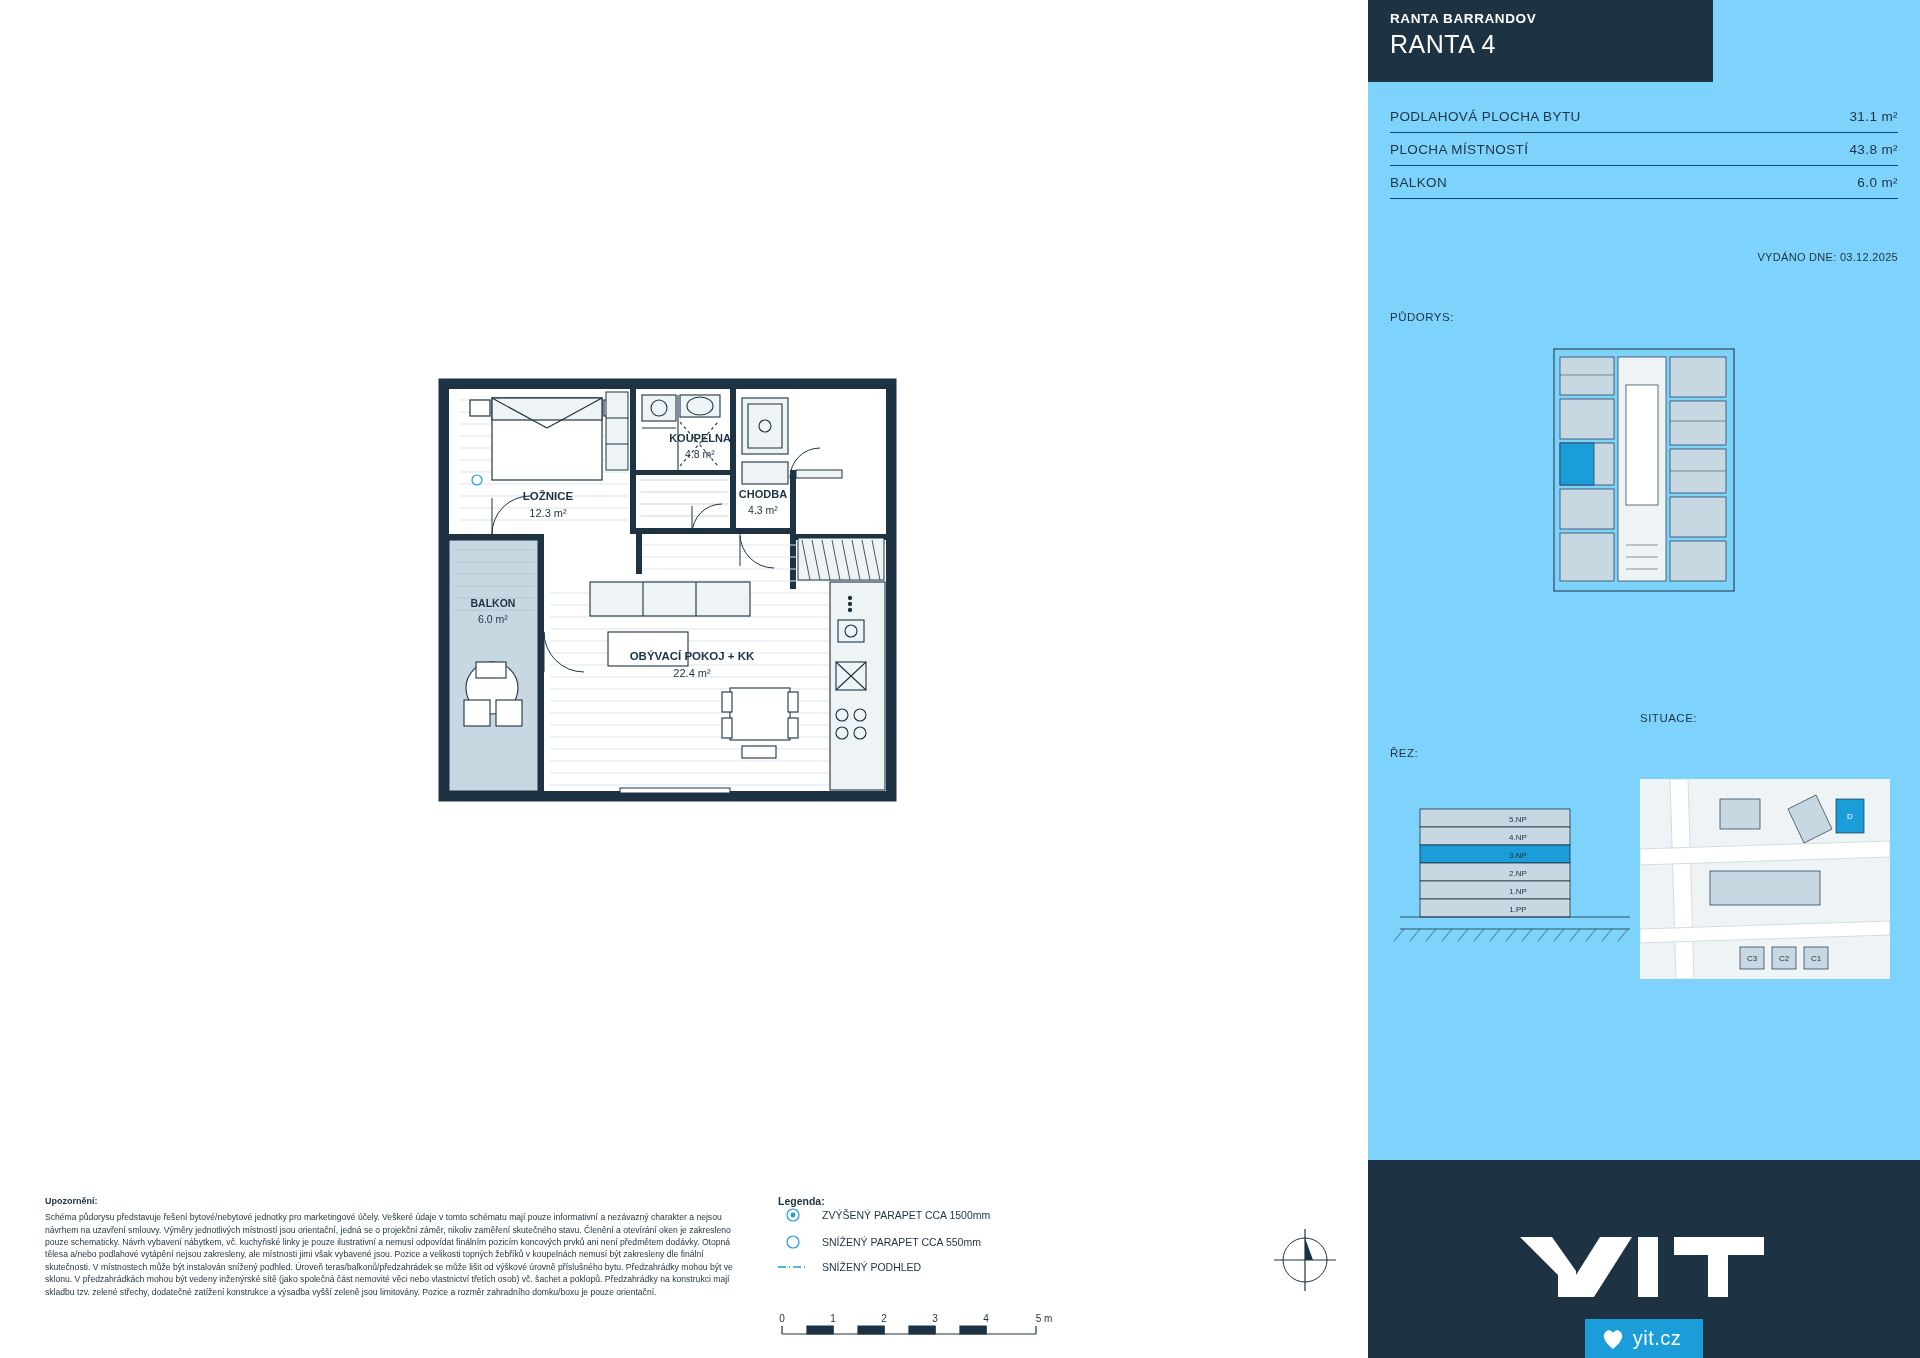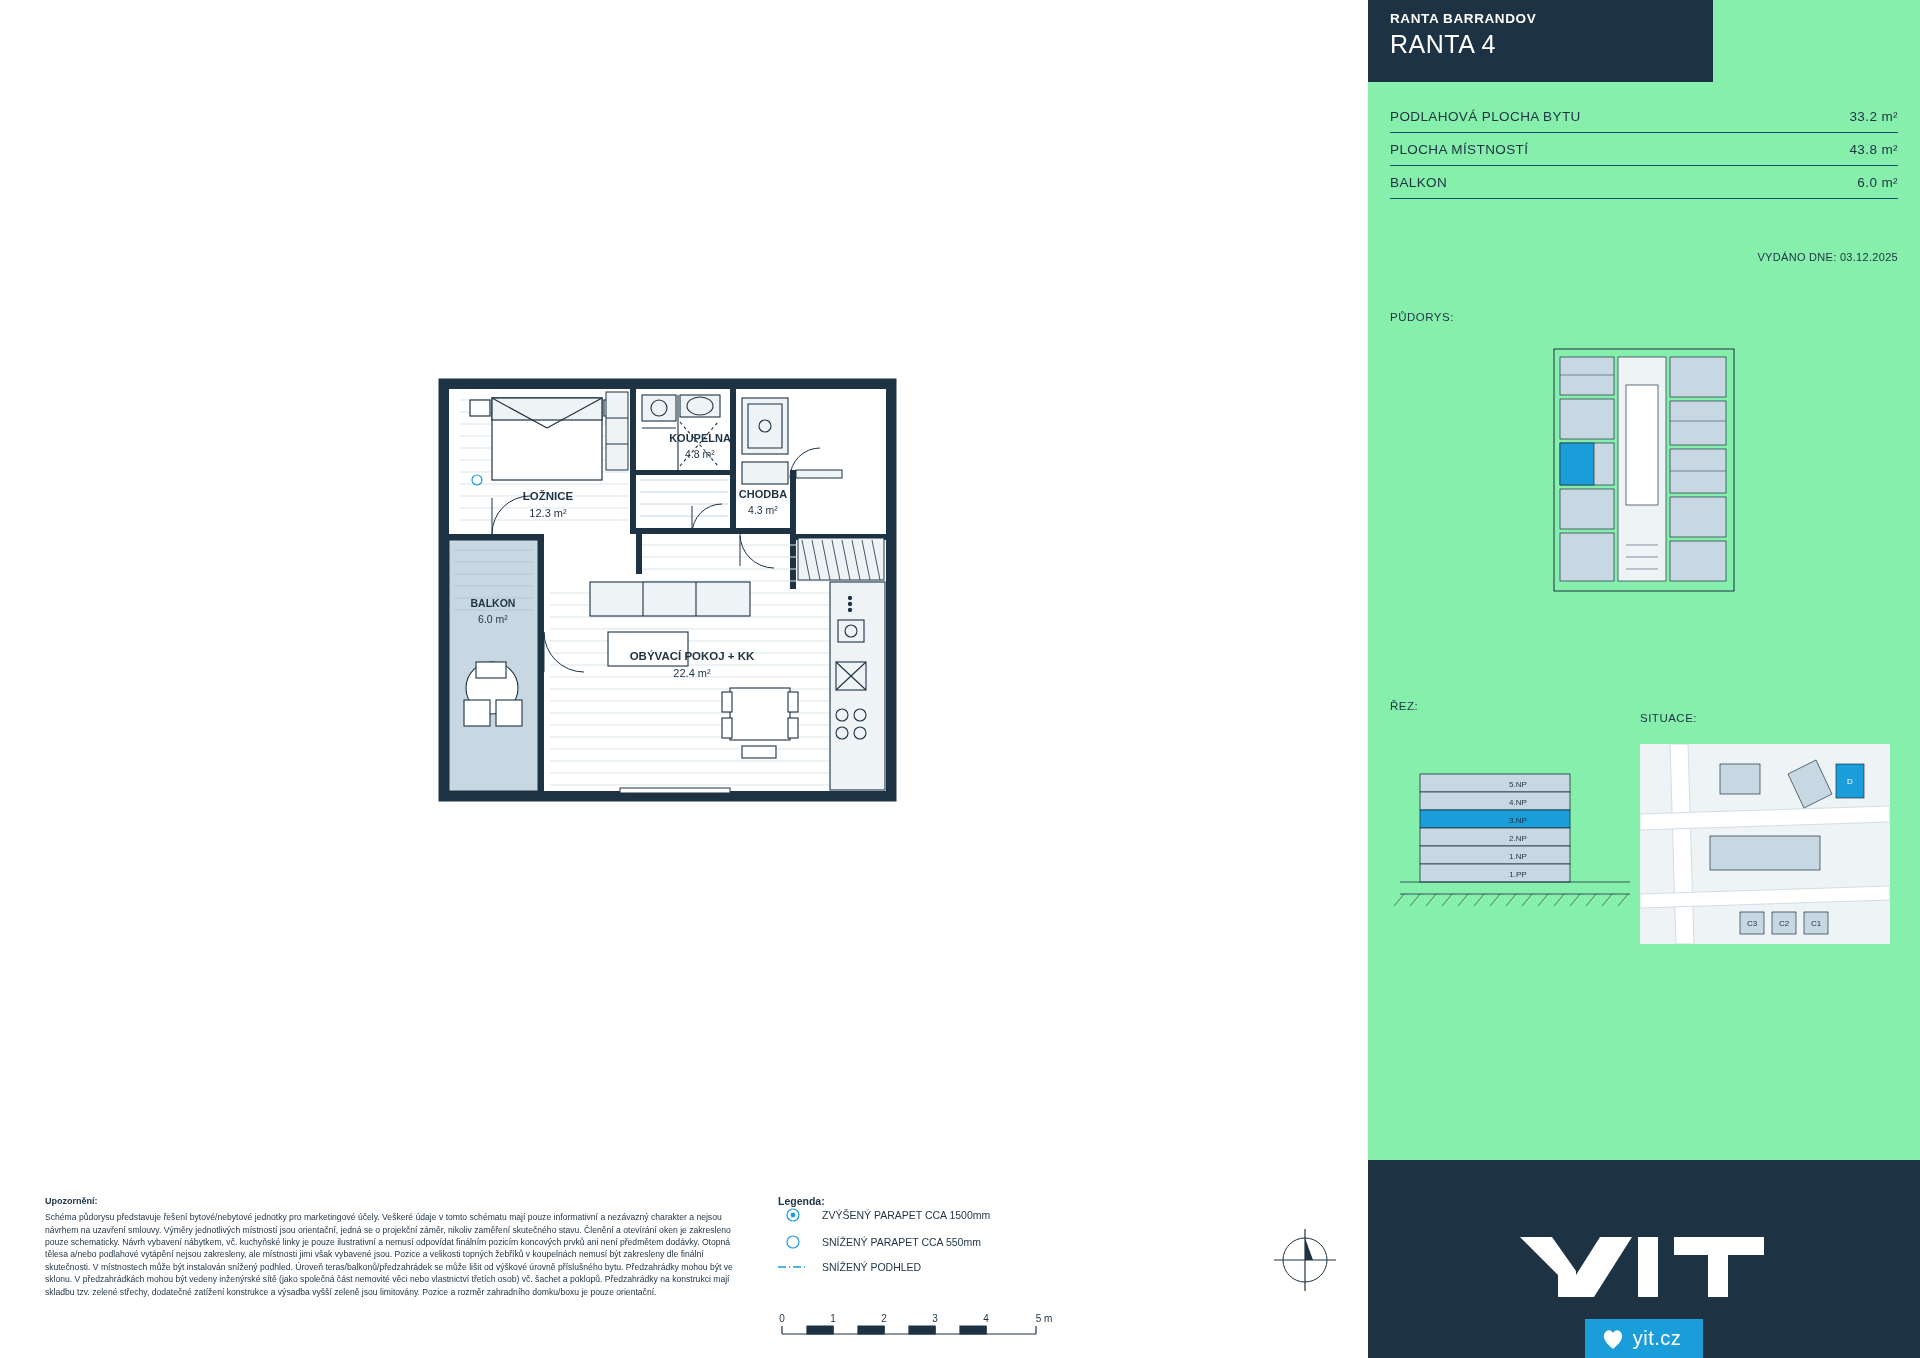--- a/index.html
+++ b/index.html
@@ -10,21 +10,21 @@
     background:#ffffff;
     color:#1d3242;
     position:relative;
     overflow:hidden;
   }
 
   
   .right-panel {
     position:absolute; top:0; right:0;
     width:552px; height:1358px;
-    background:#86efac;
+    background:#7dd3fc;
   }
   .rp-header {
     position:absolute; top:0; left:0; width:552px; height:82px;
     display:flex;
   }
   .rp-header-left {
     width:345px; height:82px; background:#1d3242; color:#fff;
     padding:11px 0 0 22px;
   }
   .rp-brand-small { font-size:13.5px; letter-spacing:0.6px; font-weight:bold; }
@@ -55,21 +55,21 @@
   
   .keyplan-wrap { display:flex; justify-content:center; margin-top:22px; }
   .keyplan { width:188px; height:250px; }
 
   
   .rp-bottom {
     position:absolute; top:700px; left:0; width:552px; height:300px;
     padding:0 22px;
   }
   .rp-bottom-labels { display:flex; }
-  .lbl-rez { width:250px; font-size:11.5px; letter-spacing:0.5px; }
+  .lbl-rez { width:250px; font-size:11.5px; letter-spacing:0.5px;margin-top:47px; }
   .lbl-situace { font-size:11.5px; letter-spacing:0.5px;margin-top:12px; }
   .rp-bottom-figs { display:flex; margin-top:20px; }
   .rez-fig { width:250px; height:200px; }
   .situace-fig { width:250px; height:200px; }
 
   
   .rp-footer {
     position:absolute; top:1160px; left:0; width:552px; height:198px;
     background:#1d3242; display:flex; flex-direction:column;
     align-items:center; justify-content:flex-end;
@@ -390,21 +390,21 @@
       <div class="rp-brand-big">RANTA 4</div>
     </div>
   </div>
 
   <div class="rp-body">
 
     <table class="rp-table">
       <tbody>
           <tr>
         <td>PODLAHOVÁ PLOCHA BYTU</td>
-        <td class="val">33.2 m²</td>
+        <td class="val">31.1 m²</td>
       </tr>
       <tr>
         <td>PLOCHA MÍSTNOSTÍ</td>
         <td class="val">43.8 m²</td>
       </tr>
       <tr>
         <td>BALKON</td>
         <td class="val">6.0 m²</td>
       </tr>
     </tbody>

